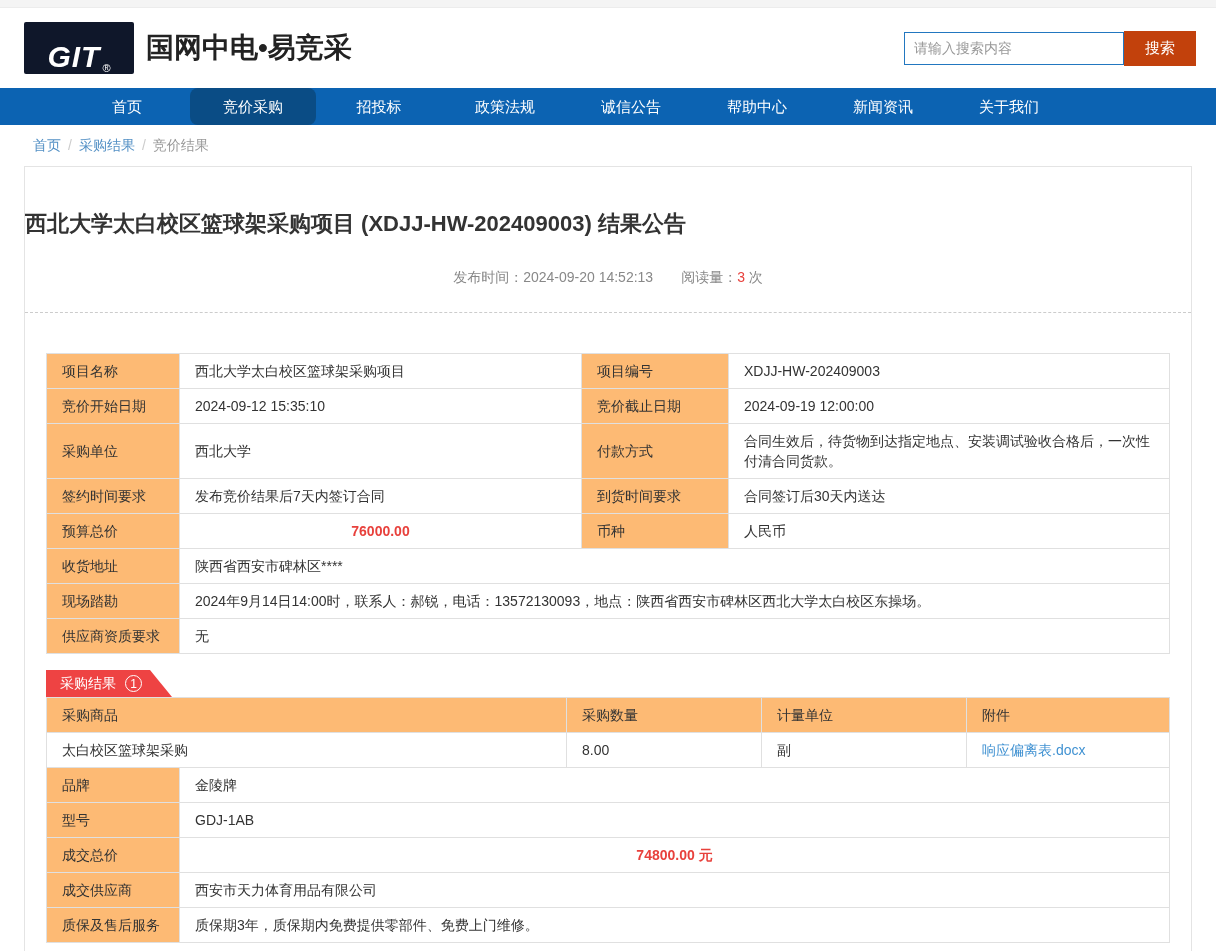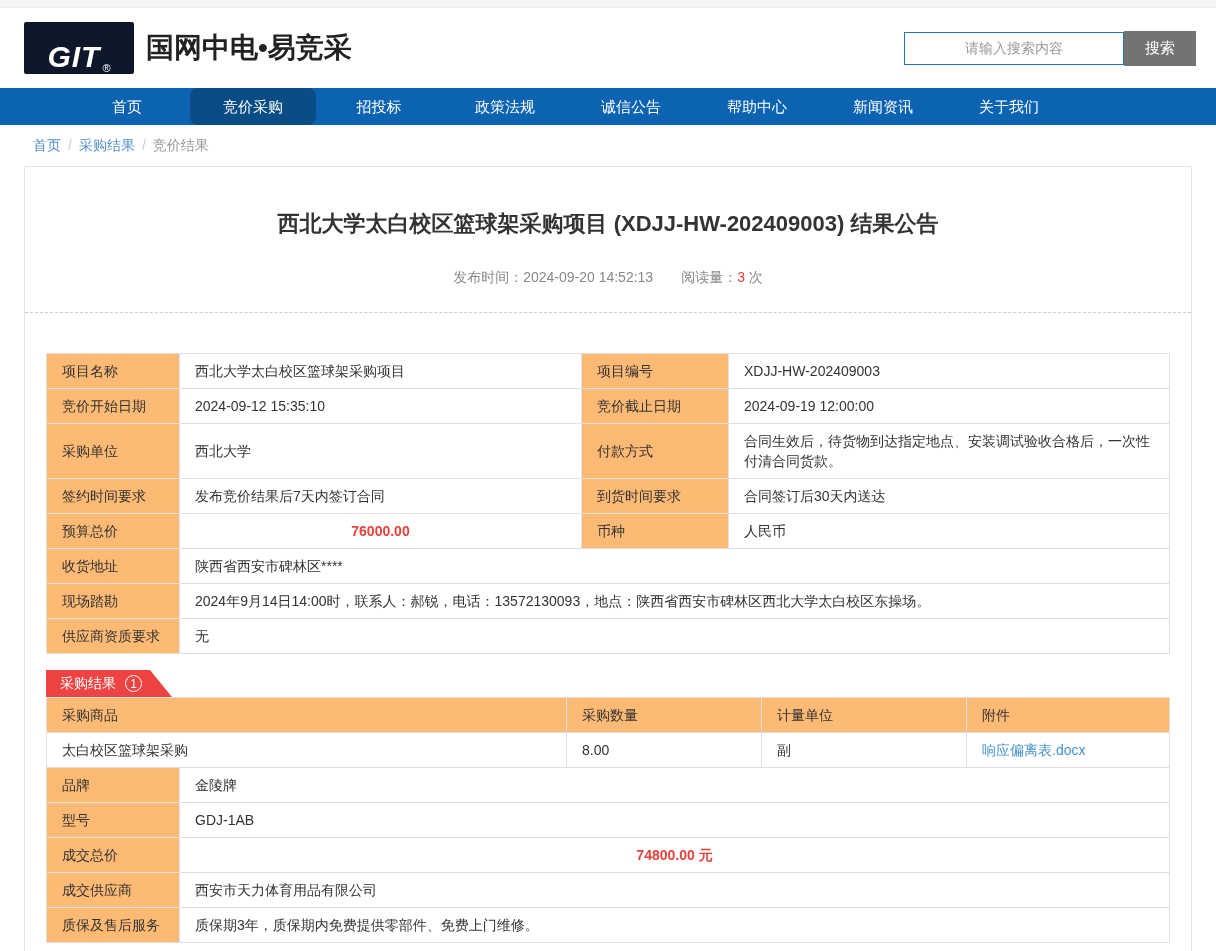--- a/index.html
+++ b/index.html
@@ -10,39 +10,39 @@
 
   
   .header { height:80px; display:flex; align-items:center; padding:0 20px 0 24px; background:#fff; }
   .logo-box { width:110px; height:52px; background:#0f172a; color:#fff; display:flex;
     align-items:flex-end; justify-content:center; border-radius:2px; flex:0 0 auto; }
   .logo-box .git { font-style:italic; font-weight:bold; font-size:30px; letter-spacing:1px; }
   .logo-box sup { font-size:11px; font-style:normal; margin:-16px 0 0 2px; }
   .brand { font-size:28px; font-weight:bold; color:#222; margin-left:12px; }
   .search { margin-left:auto; display:flex; align-items:center; }
   .search input { width:220px; height:33px; border:1px solid #2277c0; padding:0 9px;
-    font-size:14px; color:#444; outline:none; font-family:inherit;text-align:center; }
+    font-size:14px; color:#444; outline:none; font-family:inherit; }
   .search input::placeholder { color:#999; }
-  .search button { width:72px; height:35px; background:#737373; color:#fff; border:none;
+  .search button { width:72px; height:35px; background:#c2410c; color:#fff; border:none;
     font-size:15px; cursor:pointer; font-family:inherit; }
 
   
   .nav { height:37px; background:#0c63b2; display:flex; padding-left:64px; }
   .nav-item { width:126px; line-height:37px; text-align:center; color:#fff; font-size:15px; cursor:pointer; }
   .nav-item.active { background:#0a4c85;border-radius:8px; }
 
   
   .breadcrumb { padding:12px 0 11px 33px; font-size:14px; color:#aaa; }
   .breadcrumb a { color:#5390c5; text-decoration:none; cursor:pointer; }
   .breadcrumb .sep { margin:0 7px; color:#ccc; }
   .breadcrumb .current { color:#999; }
 
   
   .content-box { margin:0 24px; border:1px solid #e4e4e4; background:#fff; min-height:786px; }
-  .article-title { text-align:center; font-size:22px; font-weight:bold; color:#333; margin-top:42px; }
+  .article-title { text-align:left; font-size:22px; font-weight:bold; color:#333; margin-top:42px; }
   .publish-line { text-align:center; font-size:14px; color:#888; margin-top:30px;
     padding-bottom:25px; border-bottom:1px dashed #ccc; }
   .publish-line .gap { display:inline-block; width:28px; }
   .red { color:#e8413c; }
   .tables { padding:40px 21px 10px; }
 
   table { width:100%; border-collapse:collapse; font-size:14px; color:#333; table-layout:fixed; }
   td,th { border:1px solid #e0e0e0; padding:7px 15px; line-height:20px; text-align:left;
     vertical-align:middle; word-break:break-all; }
   td.lbl, th { background:#fdba74; font-weight:normal; color:#333; }

